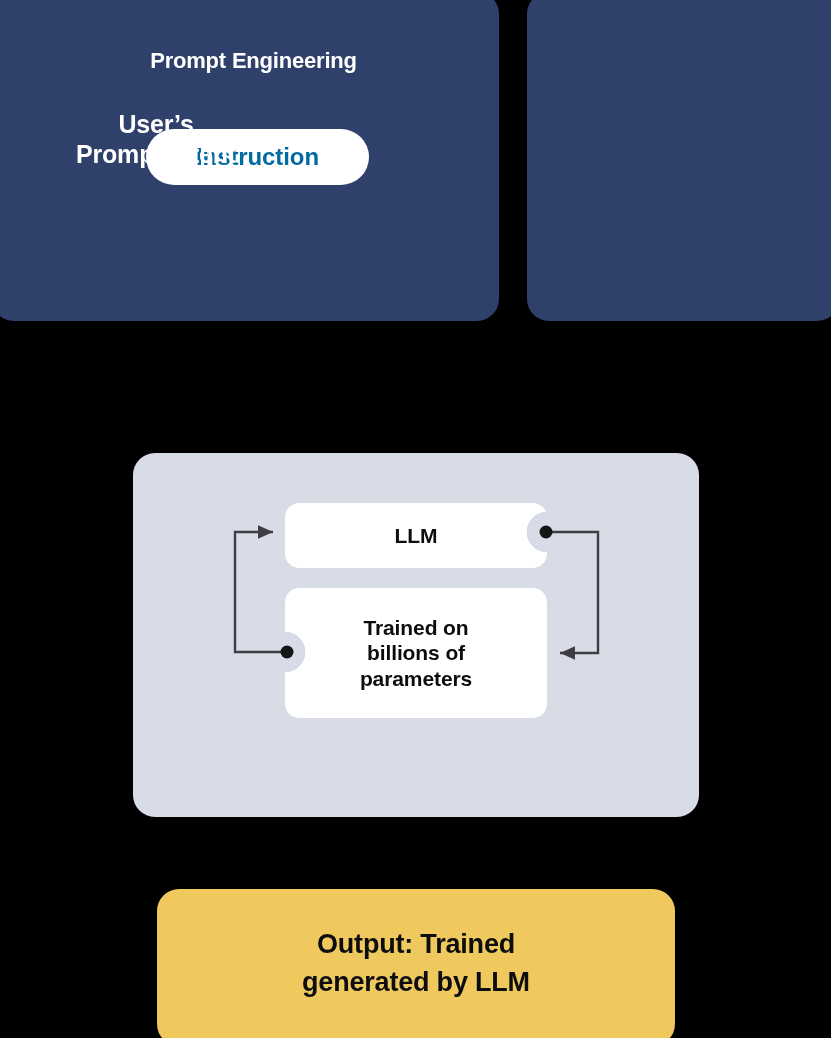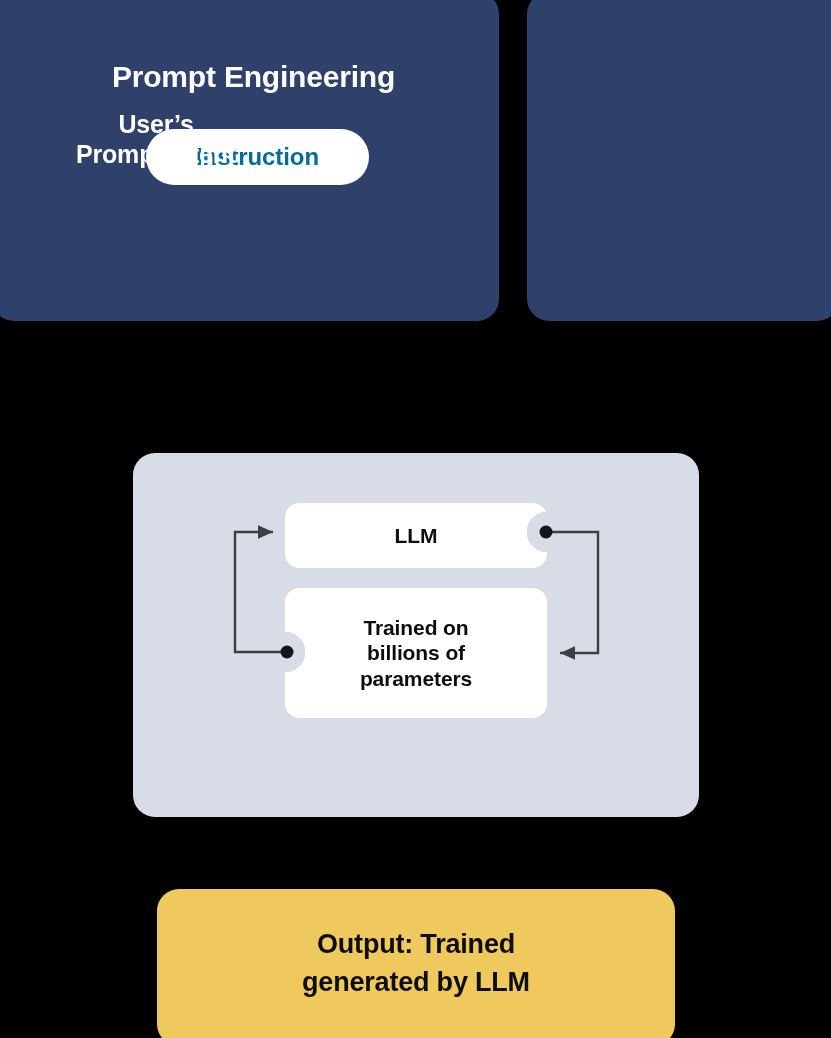--- a/index.html
+++ b/index.html
@@ -44,23 +44,23 @@
   .card-title {
     position: absolute;
     color: #ffffff;
     font-weight: bold;
     letter-spacing: -0.2px;
     text-align: center;
     line-height: 1.18;
   }
   #prompt-eng-title {
     left: 8px;
-    top: 59px;
+    top: 48px;
     width: 491px;
-    font-size: 30px;
+    font-size: 22px;
   }
   #user-input-title {
     left: 0px;
     top: 110px;
     width: 312px;
     font-size: 25px;
     white-space: pre-line;
   }
 
   

